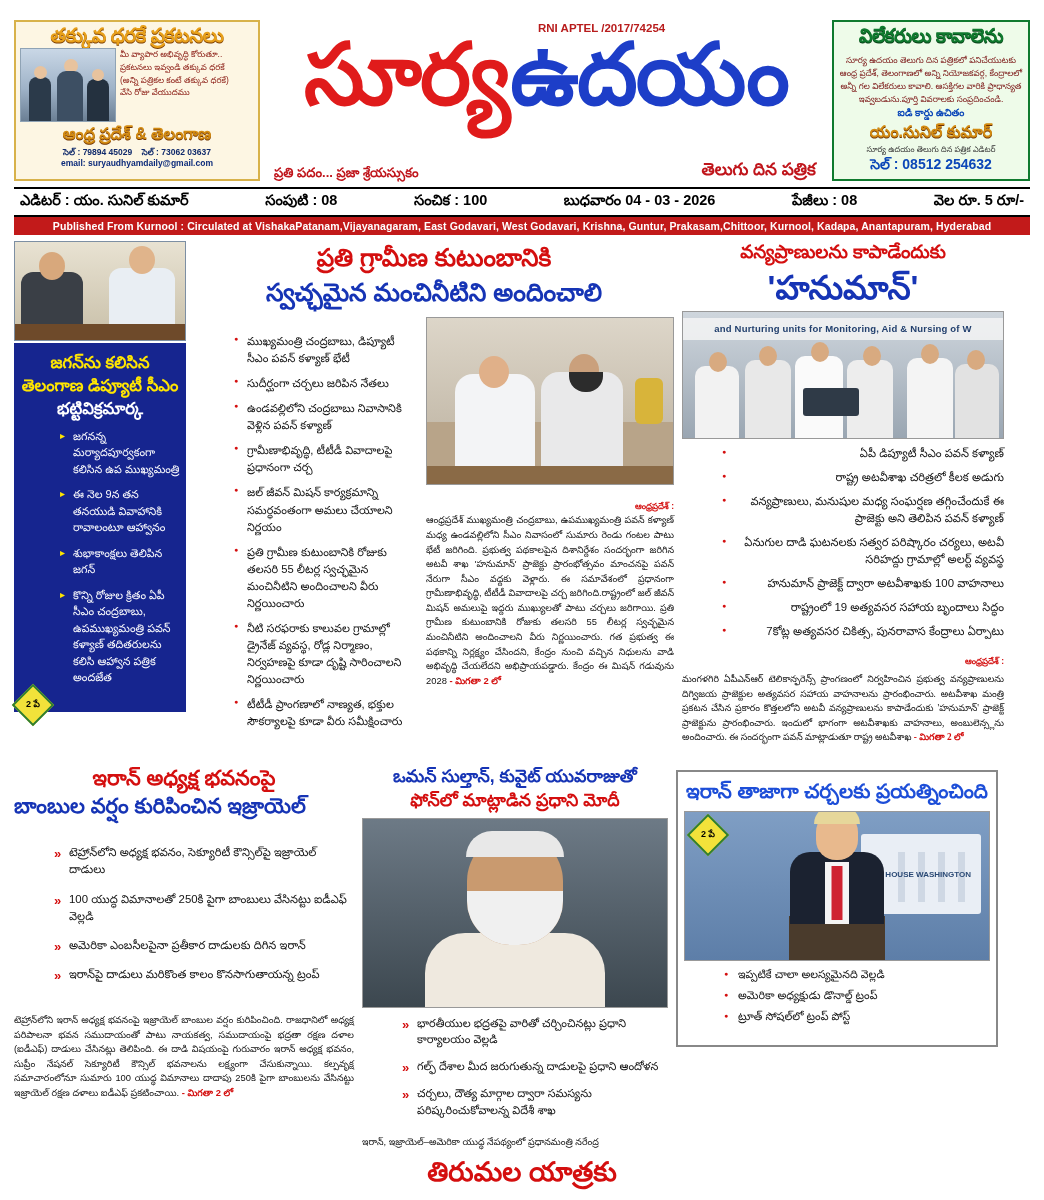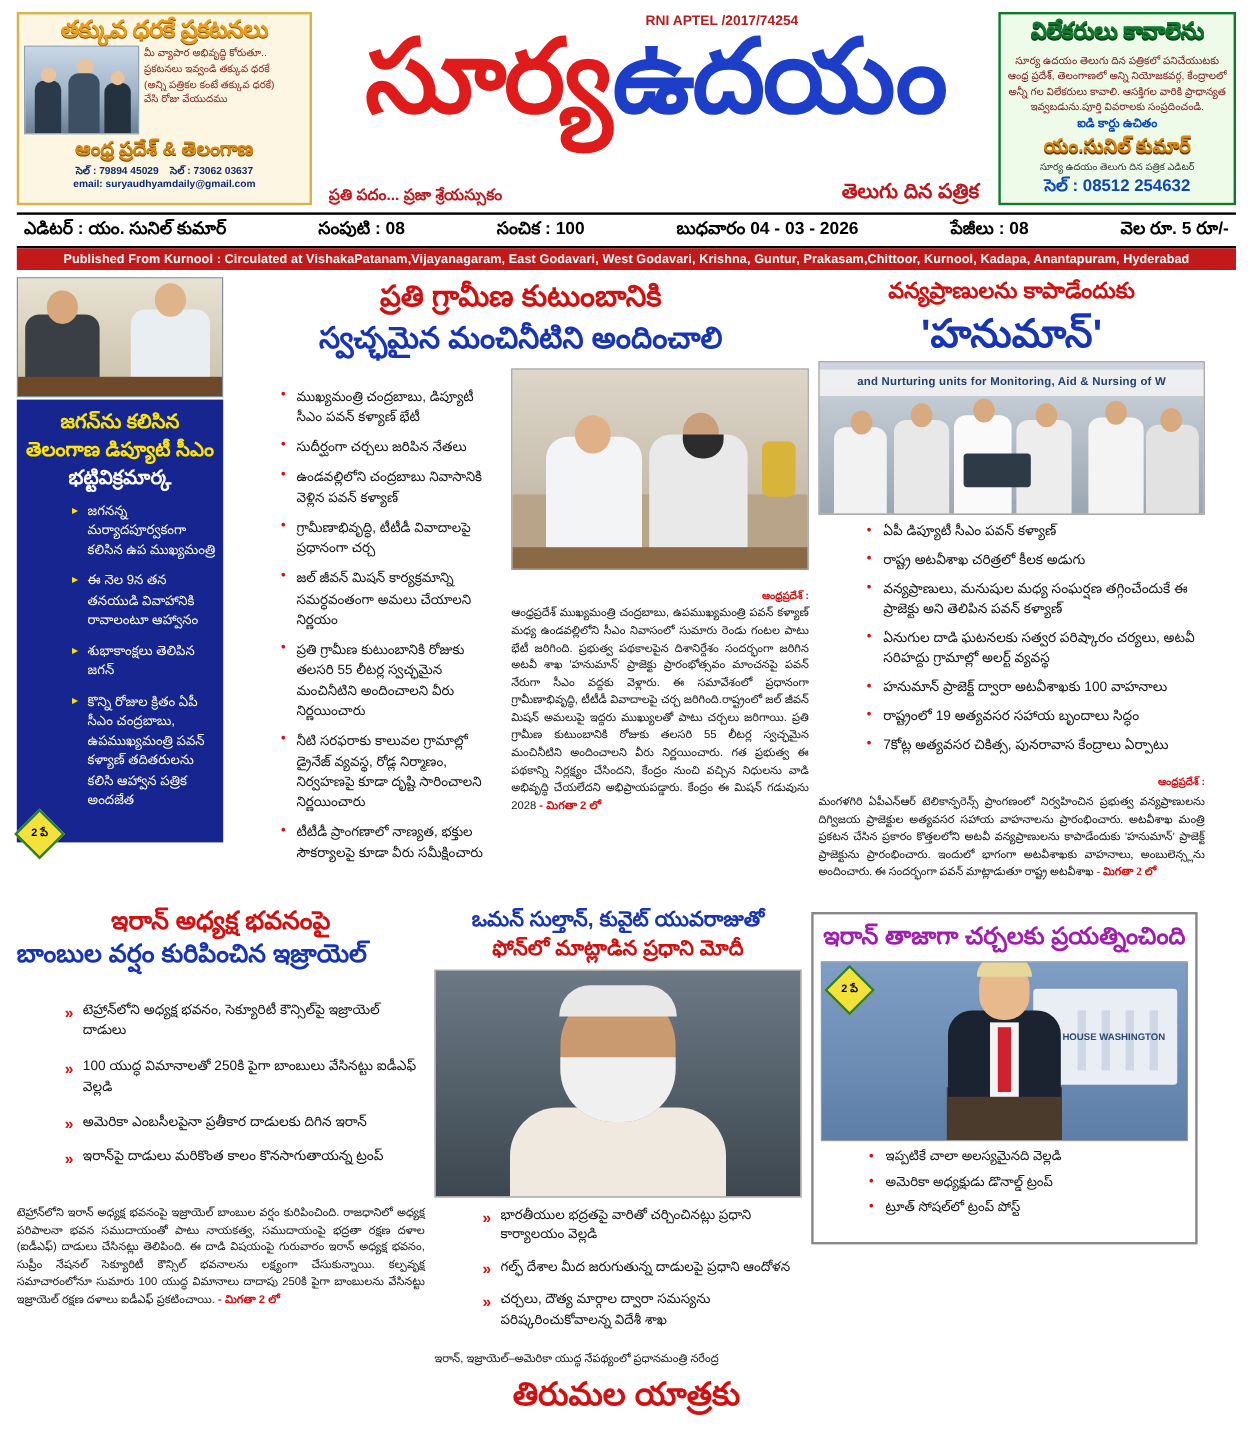--- a/index.html
+++ b/index.html
@@ -7,21 +7,21 @@
   body {
     width:1044px; height:1200px;
     background:#ffffff;
     font-family:"Liberation Sans", sans-serif;
     overflow:hidden;
     position:relative;
   }
   .page { width:1044px; height:1200px; position:relative; padding:0 14px; }
 
   
-  .masthead { display:flex; align-items:stretch; padding-top:10px; gap:6px; }
+  .masthead { display:flex; align-items:stretch; padding-top:20px; gap:6px; }
 
   .ad-left {
     width:246px; border:2px solid #d8b24a; background:#fdf6e3; position:relative;
     display:flex; flex-direction:column; align-items:center;
     padding:3px 4px 2px; overflow:hidden;
   }
   .ad-left-head {
     color:#e8a01a; font-size:20px; font-weight:bold; letter-spacing:-0.5px;
     text-shadow:0 1px 0 #7a3b00; line-height:1.05; white-space:nowrap;
   }
@@ -186,21 +186,21 @@
   .r-photo .s3 { position:absolute; bottom:0; left:112px; width:48px; height:82px; background:#fafafa; border-radius:10px 10px 0 0;}
   .r-photo .s4 { position:absolute; bottom:0; left:164px; width:46px; height:78px; background:#ededed; border-radius:10px 10px 0 0;}
   .r-photo .s5 { position:absolute; bottom:0; right:50px; width:46px; height:80px; background:#f4f4f4; border-radius:10px 10px 0 0;}
   .r-photo .s6 { position:absolute; bottom:0; right:4px; width:44px; height:74px; background:#e2e2e2; border-radius:10px 10px 0 0;}
   .r-photo .lap { position:absolute; bottom:22px; left:120px; width:56px; height:28px; background:#2f3a47; border-radius:3px;}
   .rhead-f { position:absolute; border-radius:50%; background:#d8aa80; }
 
   .r-list { margin-top:6px; }
   .r-list li {
     list-style:none; font-size:11.4px; line-height:1.5; color:#111; margin-bottom:7px;
-    position:relative; padding-left:14px;
+    position:relative; padding-left:14px;text-align:right;
   }
   .r-list li:before { content:"\25CF"; position:absolute; left:0; top:2px; color:#d40f0f; font-size:7px; }
   .r-cap { font-size:9.3px; line-height:1.55; color:#111; text-align:justify; margin-top:4px;font-family:Liberation Serif, serif; }
 
   
   .lower { display:flex; gap:8px; margin-top:10px; }
   .low-left { width:340px; }
   .low-mid { width:306px; }
   .low-right { width:322px; }
 
@@ -235,21 +235,21 @@
   .lm-photo .beard { position:absolute; bottom:62px; left:50%; transform:translateX(-50%); width:96px; height:54px; background:#f0f0f0; border-radius:0 0 44px 44px;}
   .lm-photo .hair { position:absolute; bottom:150px; left:50%; transform:translateX(-50%); width:98px; height:26px; background:#e8e8e8; border-radius:48px 48px 0 0;}
   .lm-list { margin-top:7px; }
   .lm-list li {
     list-style:none; font-size:11.2px; line-height:1.5; color:#111; margin-bottom:10px;
     position:relative; padding-left:15px;
   }
   .lm-list li:before { content:"\00BB"; position:absolute; left:0; top:0; color:#d40f0f; font-size:13px; font-weight:bold; }
 
   .lr-box { border:2px solid #888; margin-top:6px; padding:6px 6px 4px; }
-  .lr-head { color:#a21caf; font-size:20px; font-weight:bold; text-align:center; line-height:1.35; }
+  .lr-head { color:#1d4ed8; font-size:20px; font-weight:bold; text-align:center; line-height:1.35; }
   .lr-photo {
     width:100%; height:150px; margin-top:6px; border:1px solid #999; position:relative; overflow:hidden;
     background:linear-gradient(180deg,#4a6fa5 0%,#2f4e7a 100%);
   }
   .lr-photo .wh { position:absolute; inset:0; background:linear-gradient(180deg,#7f9ec4 0%,#5d7ea8 100%); }
   .lr-photo .bldg { position:absolute; right:8px; top:22px; width:120px; height:80px; background:#e9eef5; border-radius:3px; }
   .lr-photo .col { position:absolute; top:40px; width:7px; height:50px; background:#cfd8e4; }
   .lr-photo .flagtxt { position:absolute; right:18px; top:58px; font-size:8px; color:#2b4a75; font-weight:bold; }
   .lr-photo .podium { position:absolute; bottom:0; left:50%; transform:translateX(-50%); width:96px; height:44px; background:#4a3b2c;}
   .lr-photo .suit { position:absolute; bottom:36px; left:50%; transform:translateX(-50%); width:94px; height:72px; background:#1b2230; border-radius:20px 20px 0 0;}

